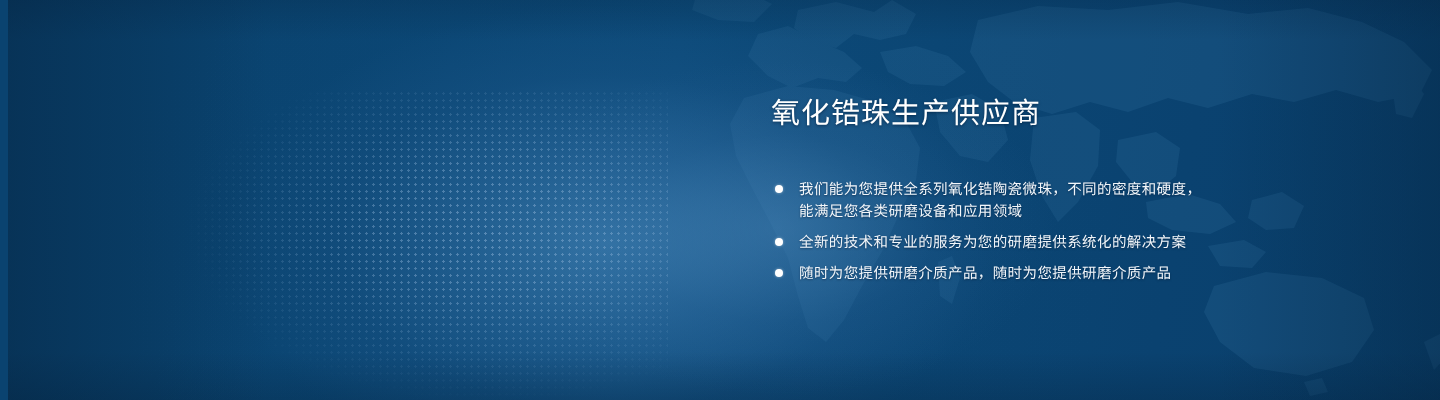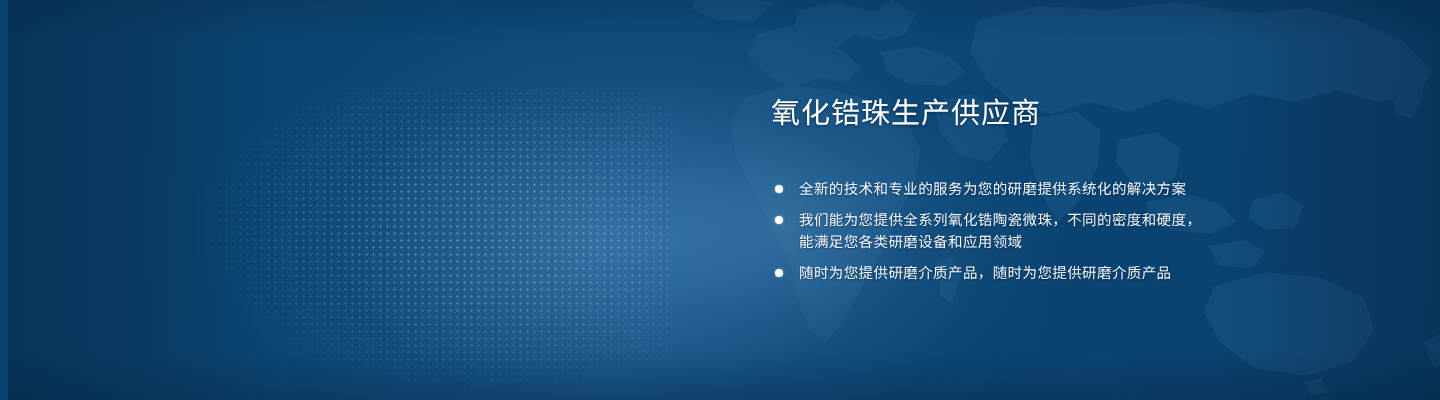--- a/index.html
+++ b/index.html
@@ -415,26 +415,26 @@
   </div>
 
   <div class="bg-vignette"></div>
 
   <div class="copy">
     <h1 class="headline">氧化锆珠生产供应商</h1>
 
     <ul class="bullets">
       <li class="bullet">
         <span class="dot"></span>
-        <span>全新的技术和专业的服务为您的研磨提供系统化的解决方案</span>
+        <span>我们能为您提供全系列氧化锆陶瓷微珠，不同的密度和硬度，</span>
+        <span class="line2">能满足您各类研磨设备和应用领域</span>
       </li>
       <li class="bullet">
         <span class="dot"></span>
-        <span>我们能为您提供全系列氧化锆陶瓷微珠，不同的密度和硬度，</span>
-        <span class="line2">能满足您各类研磨设备和应用领域</span>
+        <span>全新的技术和专业的服务为您的研磨提供系统化的解决方案</span>
       </li>
       <li class="bullet">
         <span class="dot"></span>
         <span>随时为您提供研磨介质产品，随时为您提供研磨介质产品</span>
       </li>
     </ul>
   </div>
 
 </div>
 

